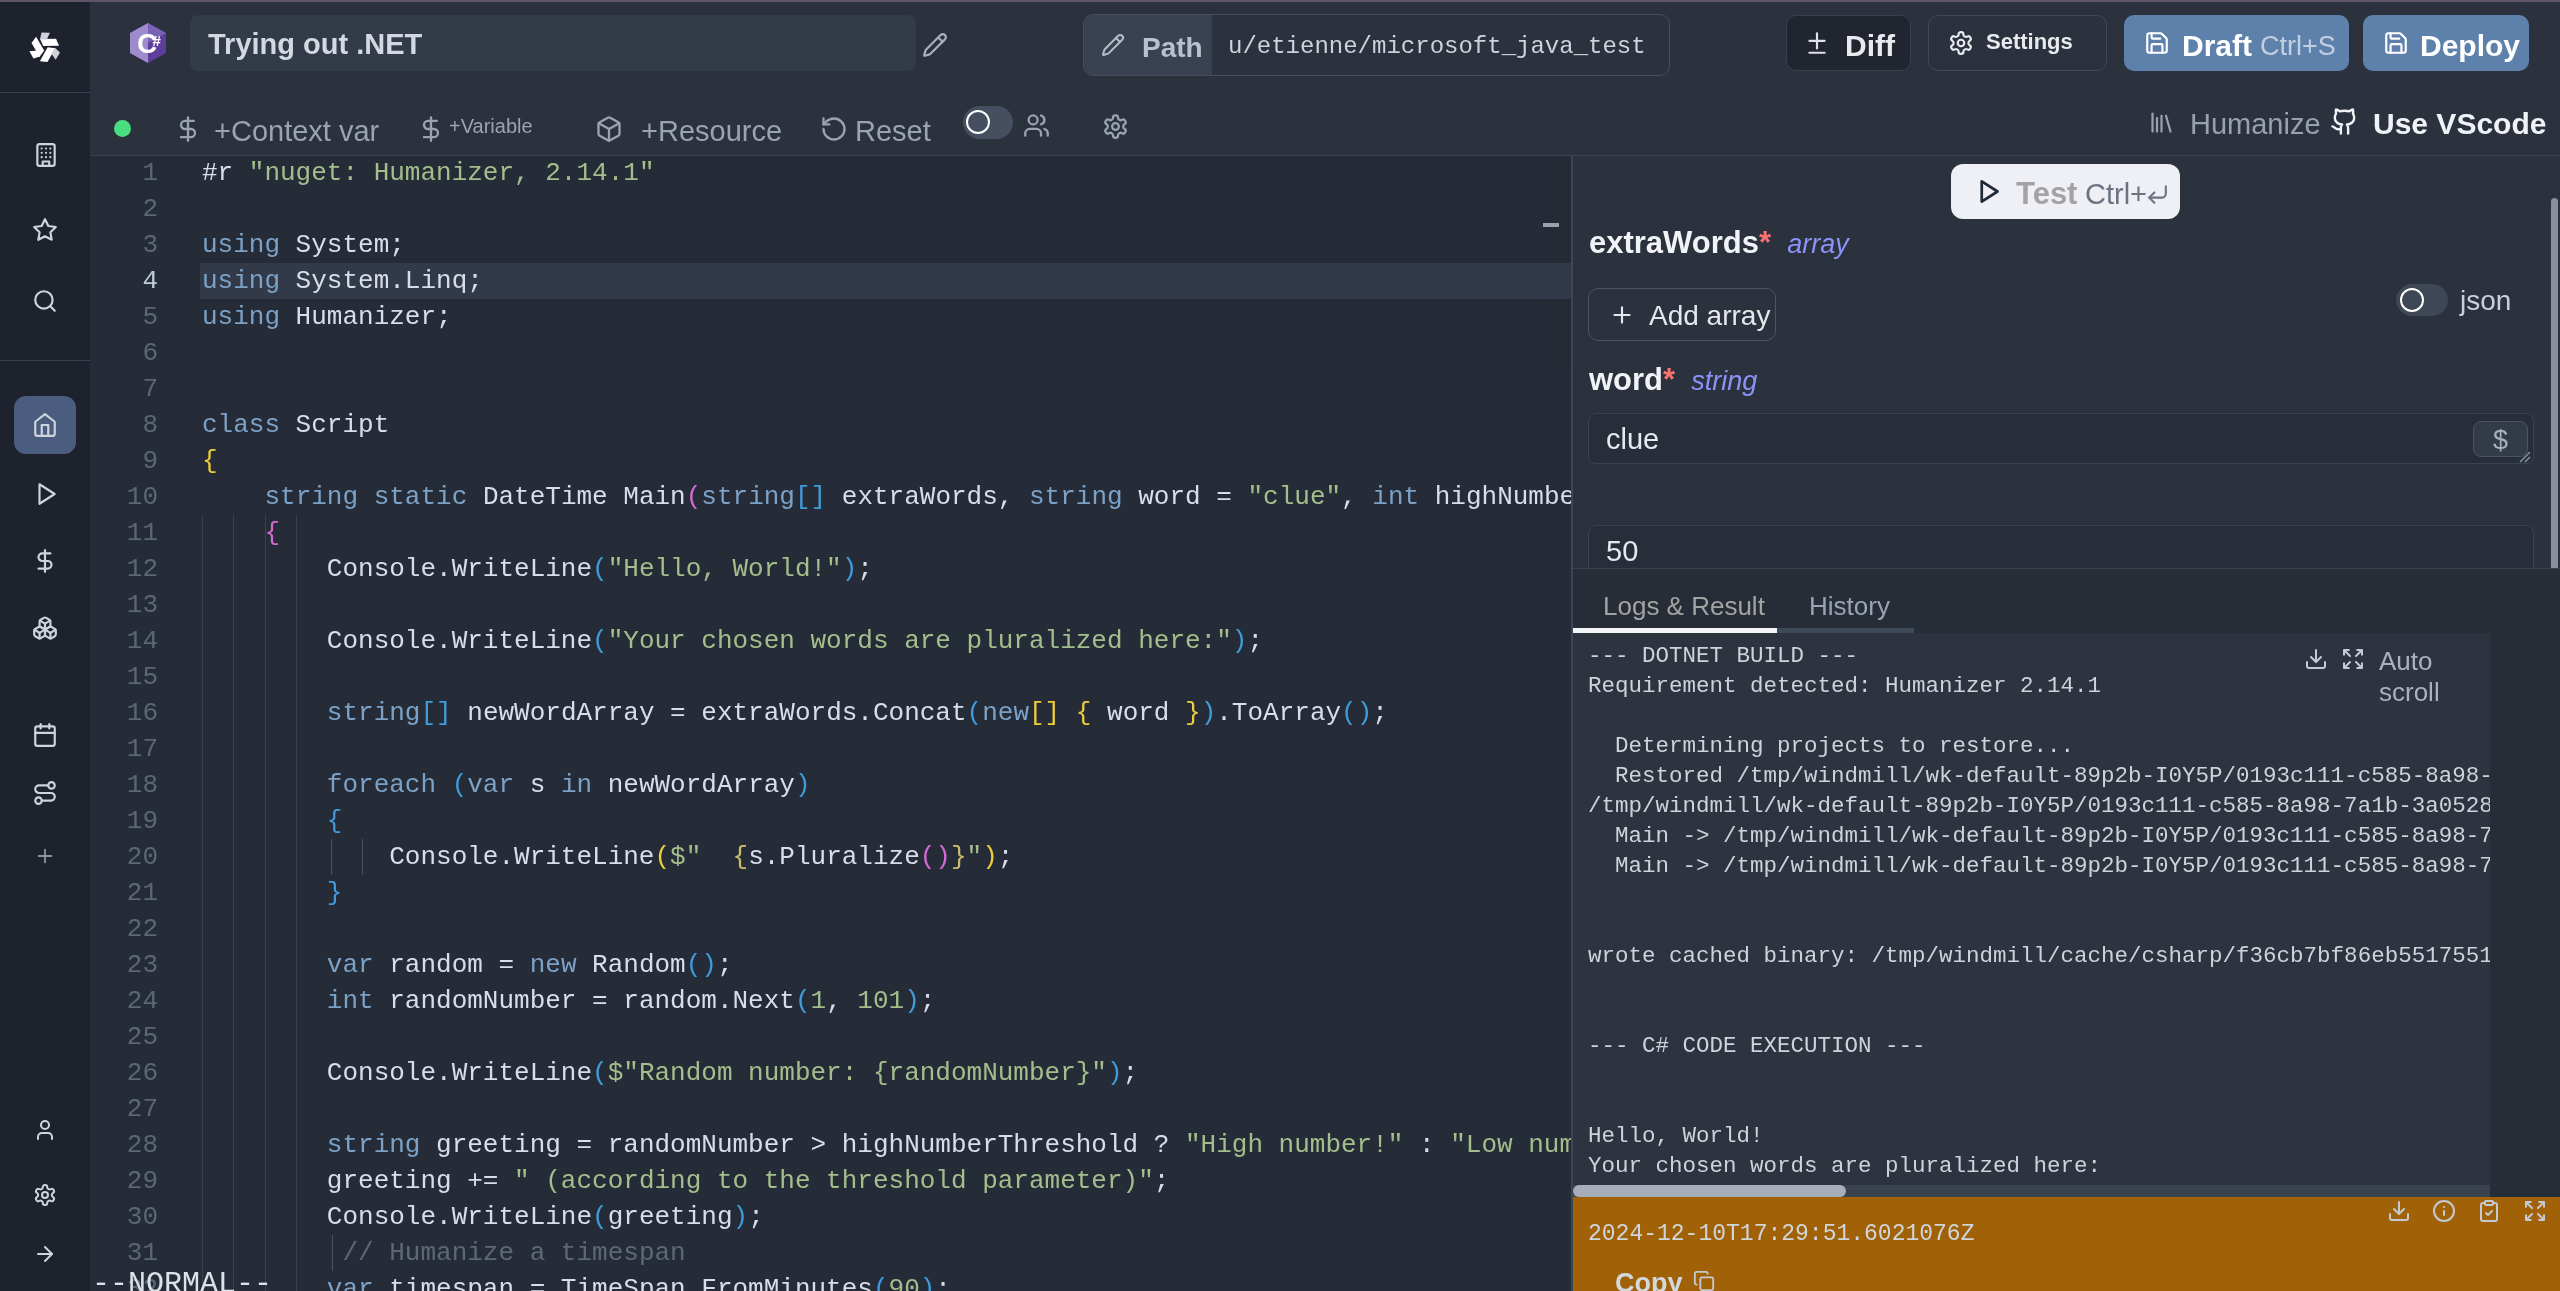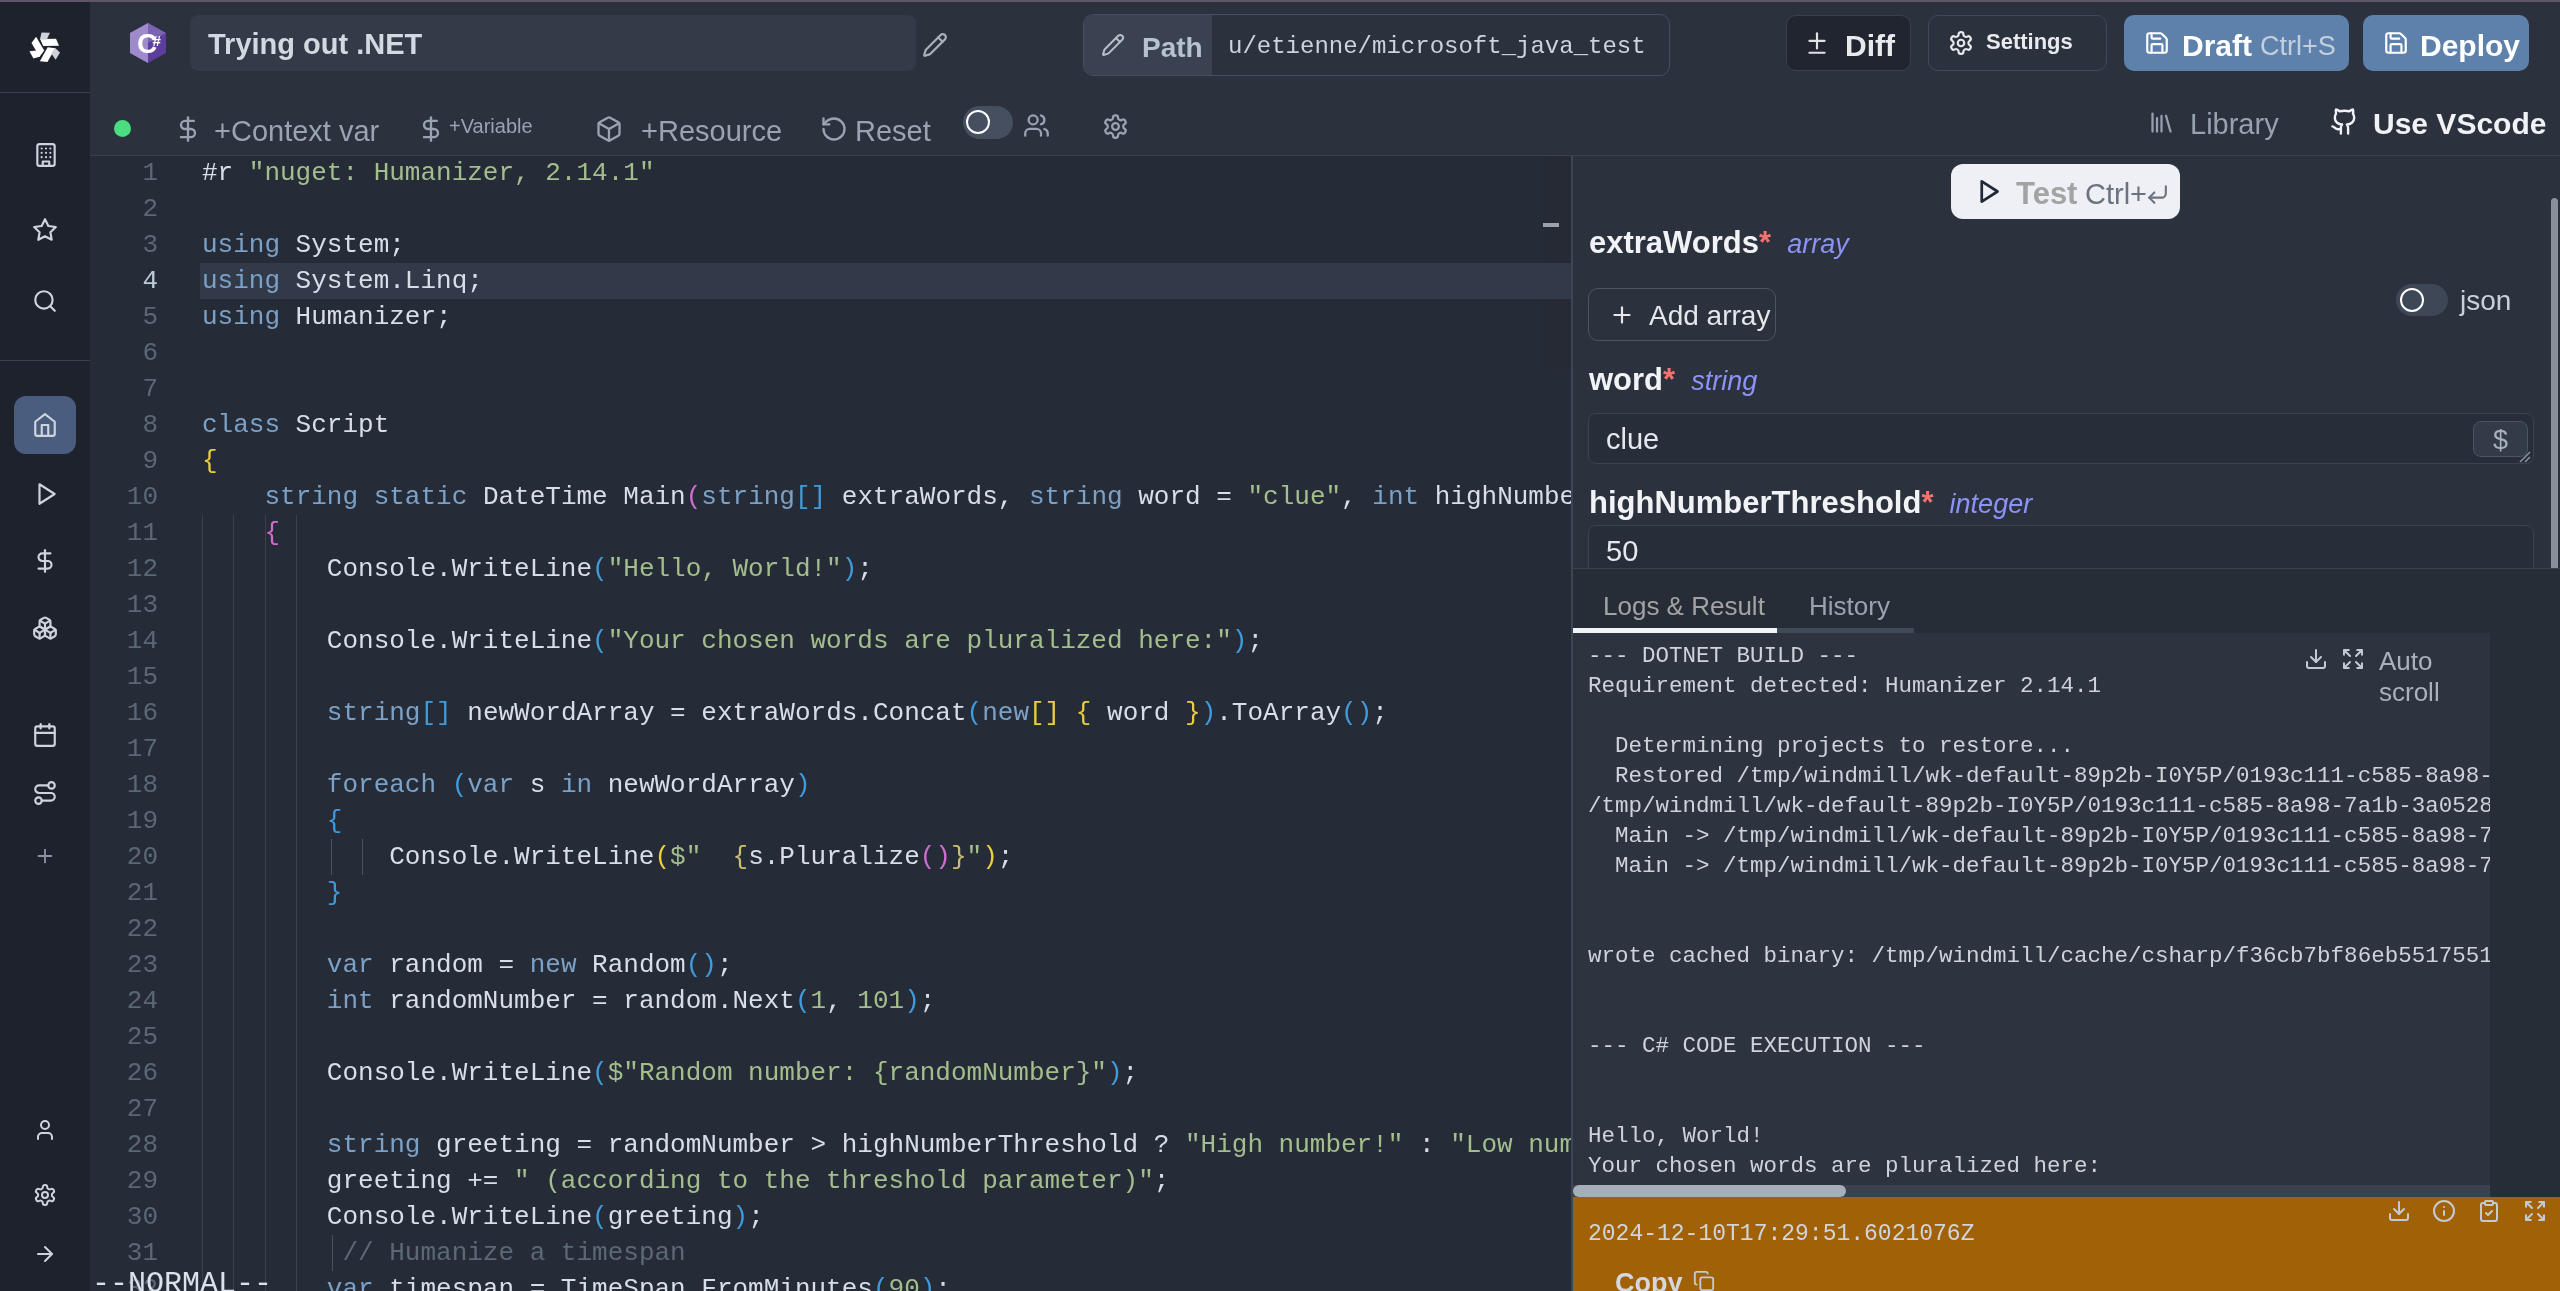--- a/index.html
+++ b/index.html
@@ -212,21 +212,21 @@
       <path d="M12.22 2h-.44a2 2 0 0 0-2 2v.18a2 2 0 0 1-1 1.73l-.43.25a2 2 0 0 1-2 0l-.15-.08a2 2 0 0 0-2.73.73l-.22.38a2 2 0 0 0 .73 2.73l.15.1a2 2 0 0 1 1 1.72v.51a2 2 0 0 1-1 1.74l-.15.09a2 2 0 0 0-.73 2.73l.22.38a2 2 0 0 0 2.73.73l.15-.08a2 2 0 0 1 2 0l.43.25a2 2 0 0 1 1 1.73V20a2 2 0 0 0 2 2h.44a2 2 0 0 0 2-2v-.18a2 2 0 0 1 1-1.73l.43-.25a2 2 0 0 1 2 0l.15.08a2 2 0 0 0 2.73-.73l.22-.39a2 2 0 0 0-.73-2.73l-.15-.08a2 2 0 0 1-1-1.74v-.5a2 2 0 0 1 1-1.74l.15-.09a2 2 0 0 0 .73-2.73l-.22-.38a2 2 0 0 0-2.73-.73l-.15.08a2 2 0 0 1-2 0l-.43-.25a2 2 0 0 1-1-1.73V4a2 2 0 0 0-2-2z"></path>
       <circle cx="12" cy="12" r="3"></circle>
     </svg>
 
   <svg class="ic abs" style="left:2058px;top:107px;color:#98a1ae" width="27" height="27" viewBox="0 0 24 24">
       <path d="m16 6 4 14"></path>
       <path d="M12 6v14"></path>
       <path d="M8 8v12"></path>
       <path d="M4 4v16"></path>
     </svg>
-  <div class="abs" style="left:2100px;top:106px;font-size:29px;color:#98a1ae">Library</div>
+  <div class="abs" style="left:2100px;top:106px;font-size:29px;color:#98a1ae">Humanize</div>
   <svg class="ic abs" style="left:2240px;top:105px;color:#f0f2f5" width="29" height="29" viewBox="0 0 24 24">
       <path d="M15 22v-4a4.8 4.8 0 0 0-1-3.5c3 0 6-2 6-5.5.08-1.25-.27-2.48-1-3.5.28-1.15.28-2.35 0-3.5 0 0-1 0-3 1.5-2.64-.5-5.36-.5-8 0C6 2 5 2 5 2c-.3 1.15-.3 2.35 0 3.5A5.403 5.403 0 0 0 4 9c0 3.5 3 5.5 6 5.5-.39.49-.68 1.05-.85 1.65-.17.6-.22 1.23-.15 1.85v4"></path>
       <path d="M9 18c-4.51 2-5-2-7-2"></path>
     </svg>
   <div class="abs" style="left:2283px;top:105px;font-size:30px;font-weight:bold;color:#f0f2f5">Use VScode</div>
 </div>
 
 <div class="abs" style="left:90px;top:155px;width:2470px;height:1px;background:#39414f;z-index:3"></div>
 
 <div class="abs" id="editor" style="left:90px;top:155px;width:1481px;height:1136px;background:#262c37;overflow:hidden">
@@ -340,21 +340,20 @@
 
   <div class="abs" style="left:16px;top:207px;font-size:31px;font-weight:bold;color:#f1f3f6">word<span style="color:#f87171">*</span> <span style="font-size:27px;font-weight:normal;font-style:italic;color:#8b93f8">&nbsp;string</span></div>
   <div class="abs" style="left:15px;top:258px;width:946px;height:51px;background:#272d39;border:1px solid #3a4450;border-radius:8px"></div>
   <div class="abs" style="left:33px;top:268px;font-size:29px;color:#e5e9ee">clue</div>
   <div class="abs" style="left:900px;top:266px;width:55px;height:36px;background:#333b49;border:1px solid #4a5462;border-radius:8px"></div>
   <div class="abs" style="left:920px;top:270px;font-size:27px;color:#a8b0bc">$</div>
   <svg class="abs" style="left:946px;top:296px" width="12" height="12" viewBox="0 0 12 12">
       <path d="M11 1 1 11M11 6 6 11" stroke="#8a93a2" stroke-width="1.5" fill="none"></path>
     </svg>
 
-  <div class="abs" style="left:16px;top:330px;font-size:31px;font-weight:bold;color:#f1f3f6">highNumberThreshold<span style="color:#f87171">*</span> <span style="font-size:27px;font-weight:normal;font-style:italic;color:#8b93f8">&nbsp;integer</span></div>
   <div class="abs" style="left:15px;top:370px;width:946px;height:51px;background:#272d39;border:1px solid #3a4450;border-radius:8px"></div>
   <div class="abs" style="left:33px;top:380px;font-size:29px;color:#e5e9ee">50</div>
 
   <div class="abs" style="left:978px;top:43px;width:7px;height:428px;background:#9aa1ad;border-radius:4px;opacity:.85"></div>
 
   <div class="abs" style="left:0;top:413px;width:987px;height:723px;background:#272d37;border-top:1px solid #3b434f">
     <div class="abs" style="left:30px;top:22px;font-size:26px;color:#a3a3a3">Logs &amp; Result</div>
     <div class="abs" style="left:236px;top:22px;font-size:26px;color:#9aa3b0">History</div>
     <div class="abs" style="left:0;top:59px;width:204px;height:5px;background:#f3f4f6"></div>
     <div class="abs" style="left:204px;top:59px;width:137px;height:5px;background:#3f4a58"></div>

